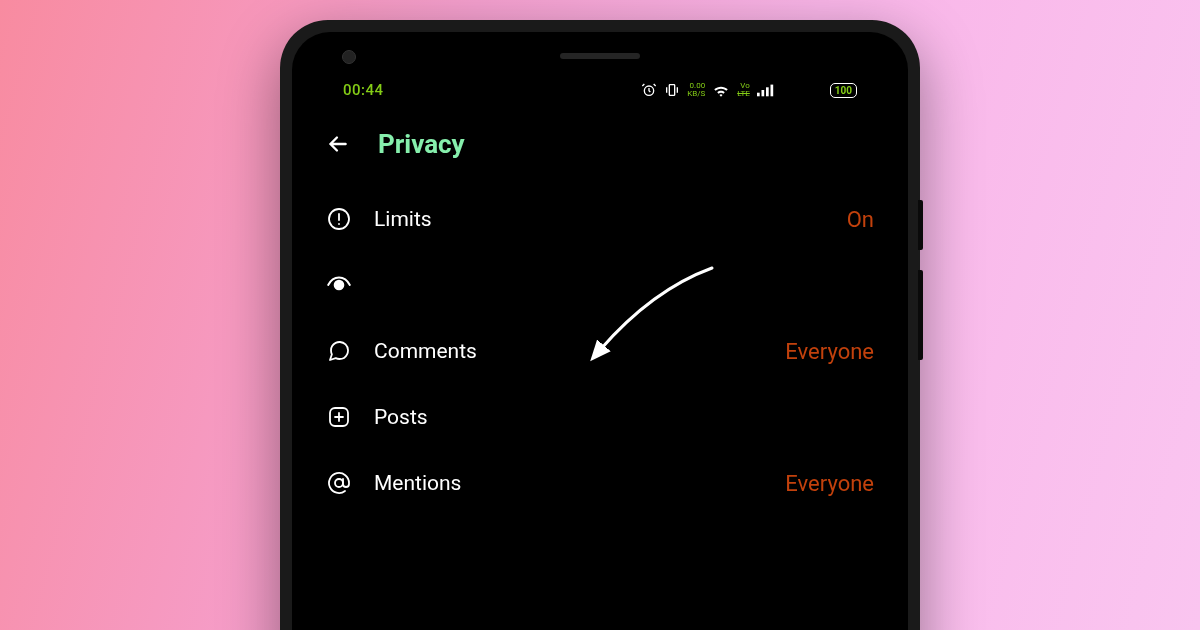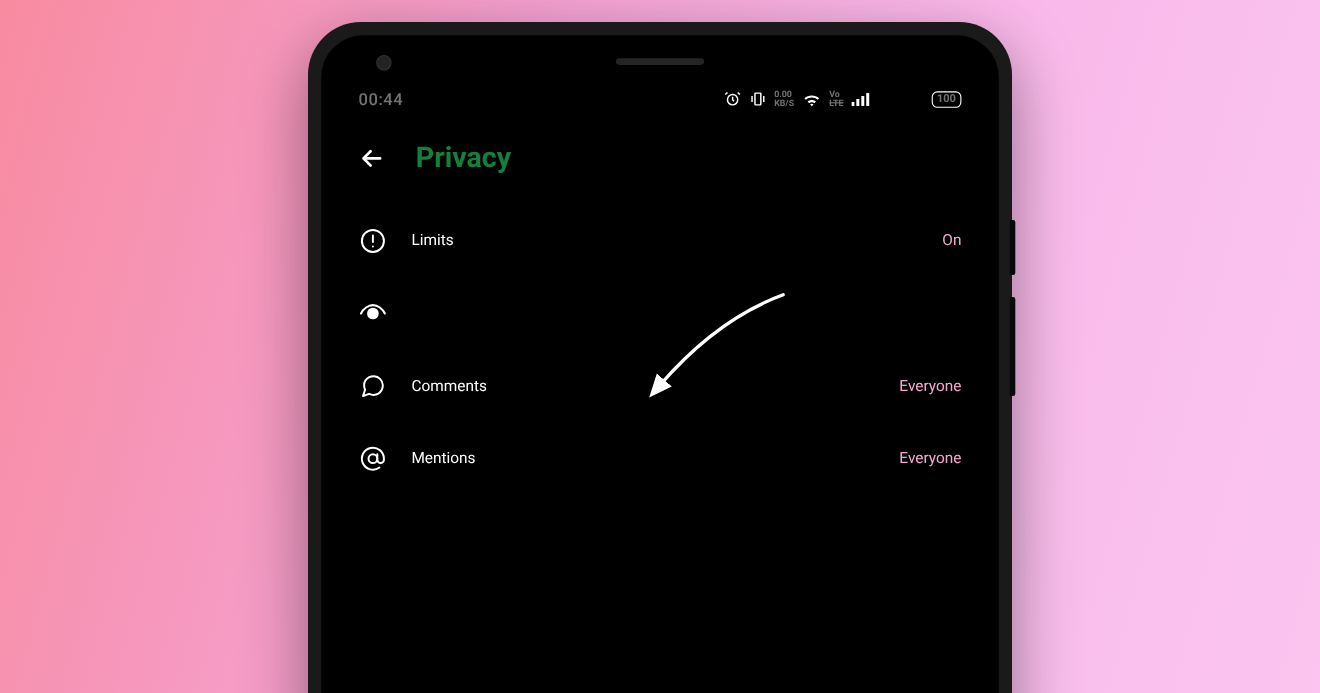--- a/index.html
+++ b/index.html
@@ -53,39 +53,39 @@
       height: 6px;
       background: #252525;
       border-radius: 3px;
       margin-top: 6px;
     }
     .status-bar {
       height: 32px;
       display: flex;
       justify-content: space-between;
       align-items: center;
-      padding: 0 34px;
-      color: #737373;
+      padding: 0 51px;
+      color: #84cc16;
       font-size: 15px;
       font-weight: 500;
     }
     .status-left { letter-spacing: 0.5px; }
     .status-right {
       display: flex;
       align-items: center;
       gap: 7px;
     }
     .status-right svg { display: block; }
     .status-text-stack {
       display: flex;
       flex-direction: column;
-      align-items: flex-start;
+      align-items: flex-end;
       line-height: 1;
       font-size: 8px;
-      font-weight: 700;
+      font-weight: 400;
     }
     .battery-badge {
       border: 1.5px solid #fff;
       border-radius: 5px;
       padding: 1px 4px;
       font-size: 10px;
       font-weight: 700;
       margin-left: 48px;
     }
     .header {
@@ -96,21 +96,21 @@
     }
     .back-btn {
       width: 32px;
       height: 32px;
       display: flex;
       align-items: center;
       justify-content: center;
       cursor: pointer;
     }
     .page-title {
-      color: #15803d;
+      color: #86efac;
       font-size: 26px;
       font-weight: 700;
     }
     .menu-list {
       padding: 8px 0;
     }
     .menu-item {
       display: flex;
       align-items: center;
       padding: 20px 34px;
@@ -120,27 +120,27 @@
     .menu-icon {
       width: 26px;
       height: 26px;
       display: flex;
       align-items: center;
       justify-content: center;
       flex-shrink: 0;
     }
     .menu-label {
       color: #fff;
-      font-size: 14px;
+      font-size: 21px;
       font-weight: 400;
       flex: 1;
     }
     .menu-value {
-      color: #f9a8d4;
-      font-size: 14px;
+      color: #c2410c;
+      font-size: 22px;
     }
     .arrow-annotation {
       position: absolute;
       left: 290px;
       top: 228px;
       pointer-events: none;
     }
     .side-button {
       position: absolute;
       right: -3px;
@@ -231,20 +231,30 @@
       <div class="menu-item">
         <div class="menu-icon">
           <svg width="24" height="24" viewBox="0 0 24 24" fill="none" stroke="#fff" stroke-width="1.8">
             <path d="M21 11.5a8.38 8.38 0 01-.9 3.8 8.5 8.5 0 01-7.6 4.7 8.38 8.38 0 01-3.8-.9L3 21l1.9-5.7a8.38 8.38 0 01-.9-3.8 8.5 8.5 0 014.7-7.6 8.38 8.38 0 013.8-.9h.5a8.48 8.48 0 018 8v.5z" stroke-linejoin="round"></path>
           </svg>
         </div>
         <div class="menu-label">Comments</div>
         <div class="menu-value">Everyone</div>
       </div>
 
+      <div class="menu-item">
+        <div class="menu-icon">
+          <svg width="24" height="24" viewBox="0 0 24 24" fill="none" stroke="#fff" stroke-width="1.8">
+            <rect x="3" y="3" width="18" height="18" rx="5"></rect>
+            <path d="M12 8v8M8 12h8" stroke-linecap="round"></path>
+          </svg>
+        </div>
+        <div class="menu-label">Posts</div>
+        <div class="menu-value"></div>
+      </div>
 
       <div class="menu-item">
         <div class="menu-icon">
           <svg width="24" height="24" viewBox="0 0 24 24" fill="none" stroke="#fff" stroke-width="1.8">
             <circle cx="12" cy="12" r="4"></circle>
             <path d="M16 8v5a3 3 0 006 0v-1a10 10 0 10-4 8" stroke-linecap="round"></path>
           </svg>
         </div>
         <div class="menu-label">Mentions</div>
         <div class="menu-value">Everyone</div>

